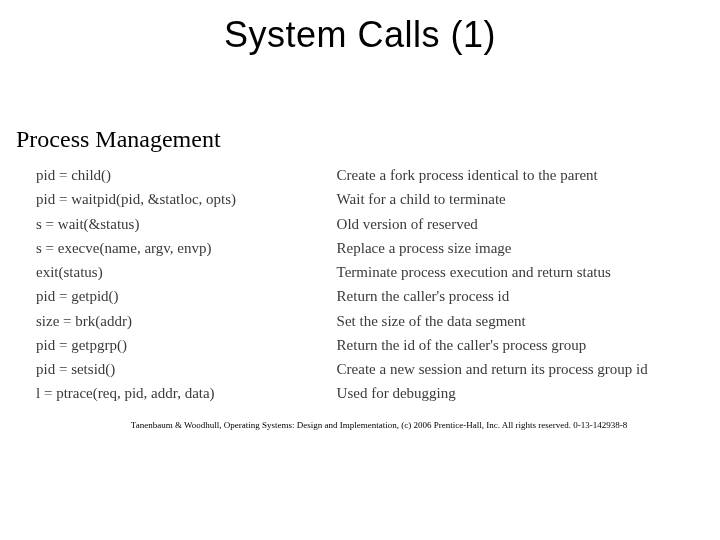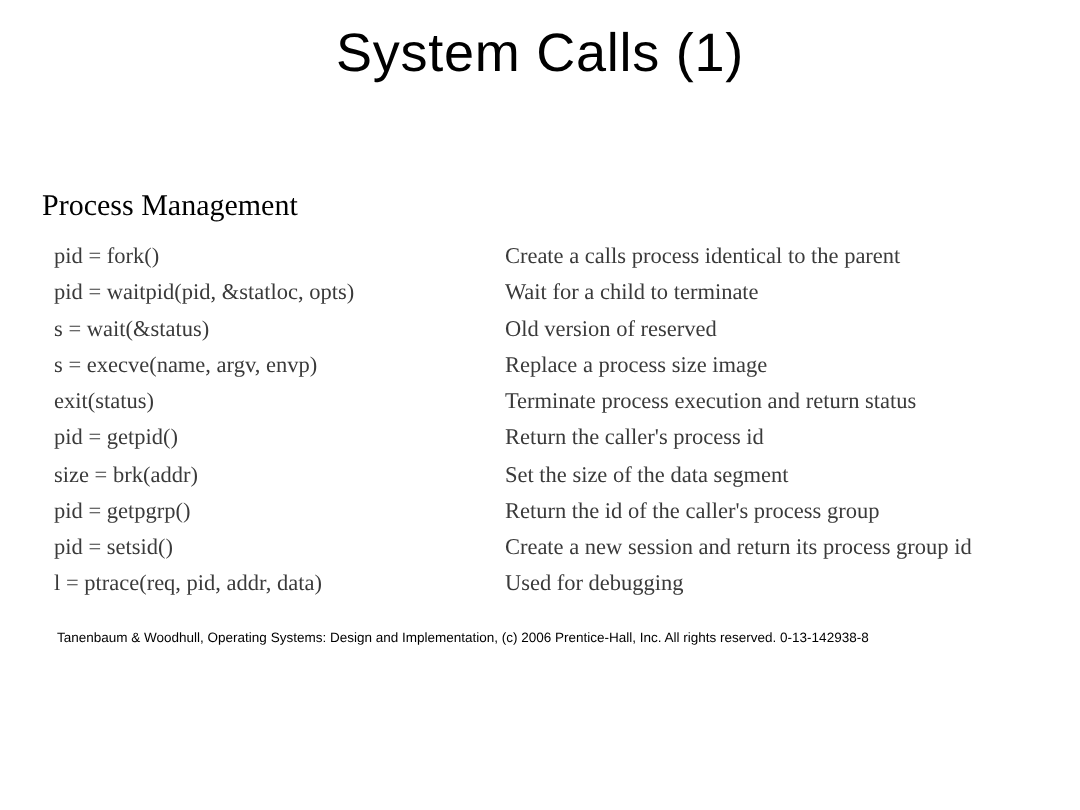--- a/index.html
+++ b/index.html
@@ -21,22 +21,22 @@
   .title {
     font-family: Arial, Helvetica, sans-serif;
     font-size: 36px;
     text-align: center;
     padding-top: 14px;
     font-weight: 400;
     letter-spacing: 0.5px;
   }
   .subtitle {
     font-family: "Times New Roman", Times, serif;
-    font-size: 20px;
-    padding-left: 28px;
+    font-size: 24px;
+    padding-left: 16px;
     margin-top: 70px;
   }
   .table-wrap {
     margin-top: 10px;
     padding-left: 32px;
     padding-right: 20px;
   }
   table {
     border-collapse: collapse;
     width: 100%;
@@ -61,22 +61,23 @@
     font-size: 21px;
     text-align: center;
     position: absolute;
     bottom: 58px;
     left: 0;
     right: 0;
     line-height: 1.35;
     padding: 0 40px;
   }
   .footer {
-    font-family: Liberation Sans, sans-serif;
+    font-family: Liberation Serif, serif;
     font-size: 9px;
+    text-align: center;
     position: absolute;
     bottom: 10px;
     left: 0;
     right: 0;
     color: #000;
     padding-left: 38px;
   }
 </style>
 </head>
 <body>
@@ -84,22 +85,22 @@
 <div class="slide">
 
   <div class="title">System Calls (1)</div>
 
   <div class="subtitle">Process Management</div>
 
   <div class="table-wrap">
     <table>
       <tbody>
         <tr>
-          <td class="call">pid = fork()</td>
-          <td class="desc">Create a calls process identical to the parent</td>
+          <td class="call">pid = child()</td>
+          <td class="desc">Create a fork process identical to the parent</td>
         </tr>
         <tr>
           <td class="call">pid = waitpid(pid, &amp;statloc, opts)</td>
           <td class="desc">Wait for a child to terminate</td>
         </tr>
         <tr>
           <td class="call">s = wait(&amp;status)</td>
           <td class="desc">Old version of reserved</td>
         </tr>
         <tr>

